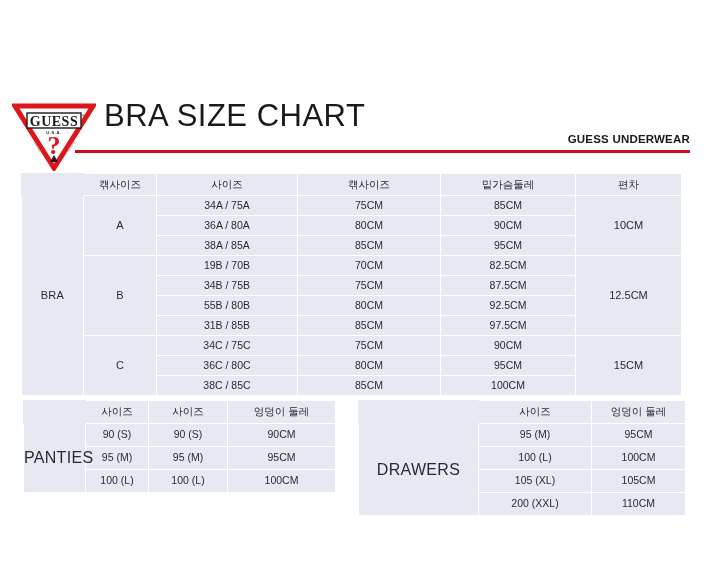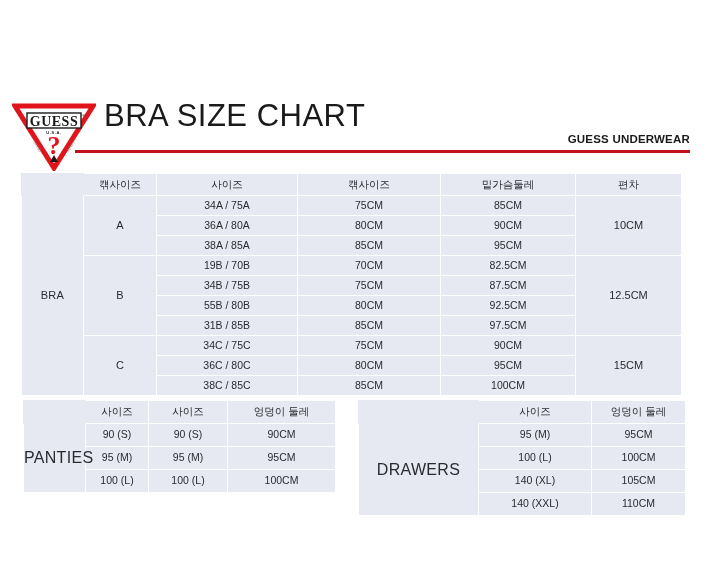--- a/index.html
+++ b/index.html
@@ -262,21 +262,21 @@
       <tr>
         <td rowspan="4" class="rowlabel">DRAWERS</td>
         <td>95 (M)</td>
         <td>95CM</td>
       </tr>
       <tr>
         <td>100 (L)</td>
         <td>100CM</td>
       </tr>
       <tr>
-        <td>140 (XL)</td>
+        <td>105 (XL)</td>
         <td>105CM</td>
       </tr>
       <tr>
-        <td>140 (XXL)</td>
+        <td>200 (XXL)</td>
         <td>110CM</td>
       </tr>
     </tbody>
 </table>
 
 </body></html>

